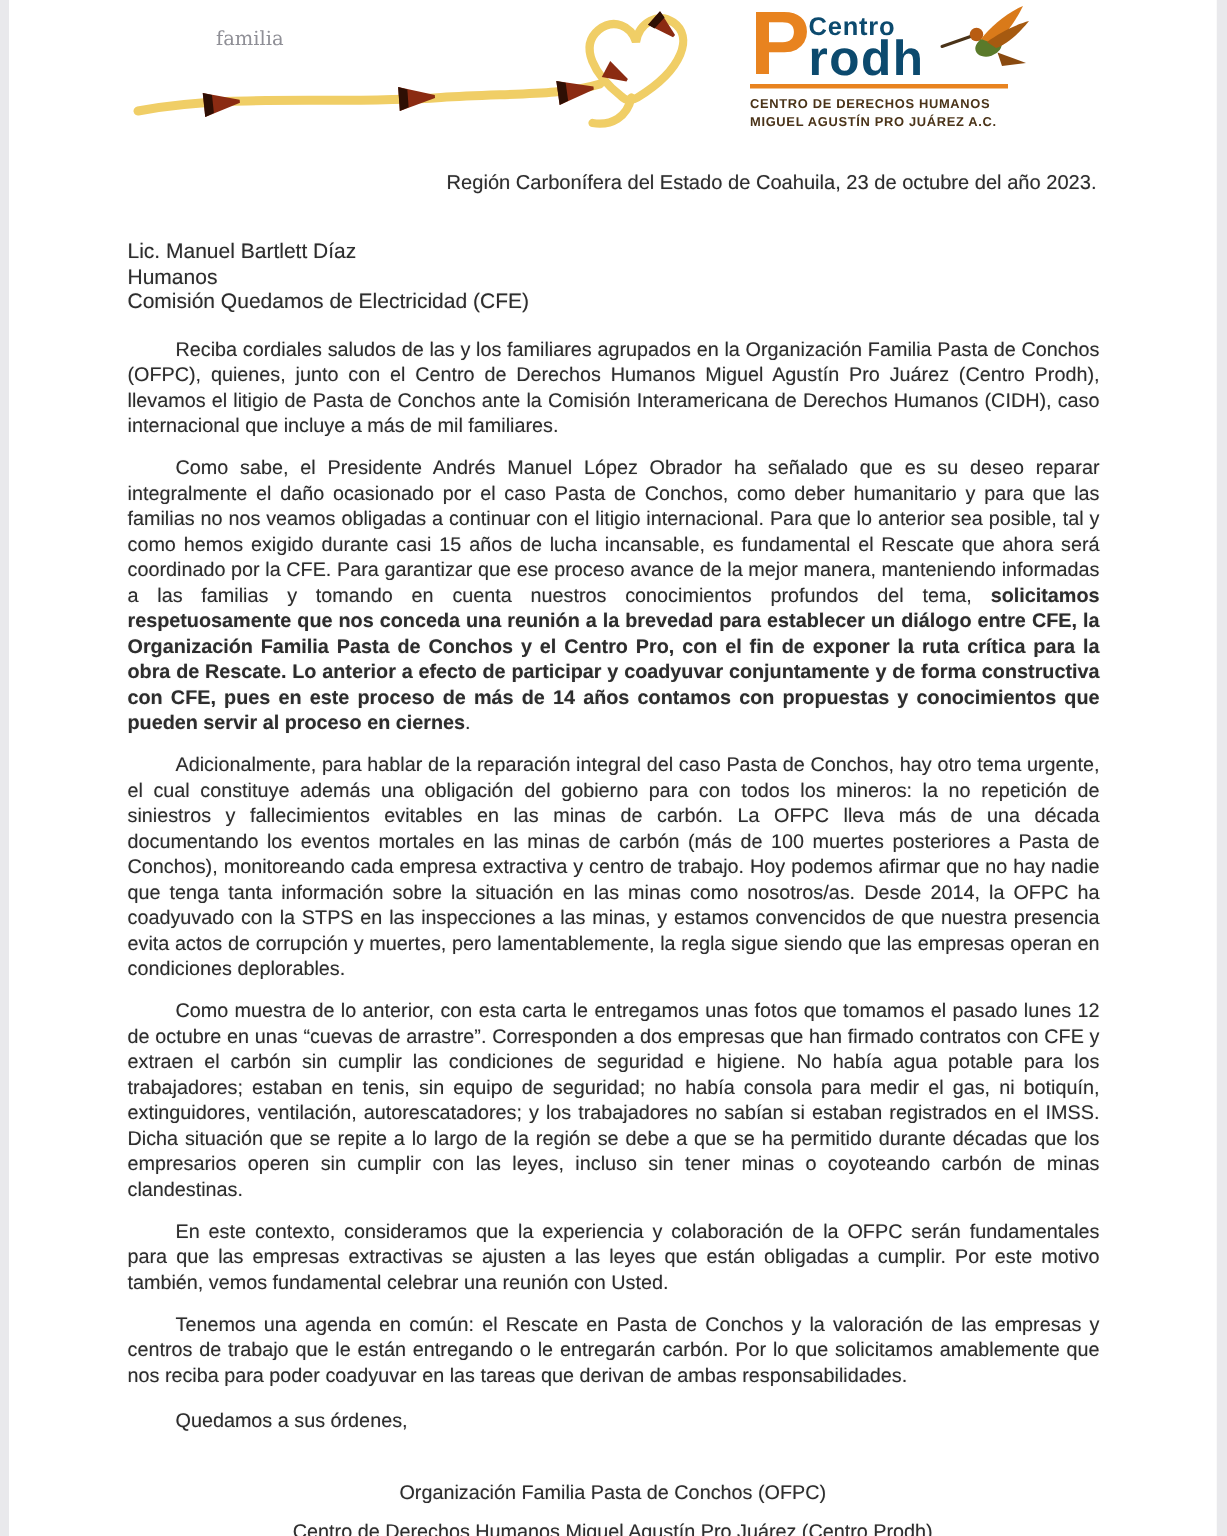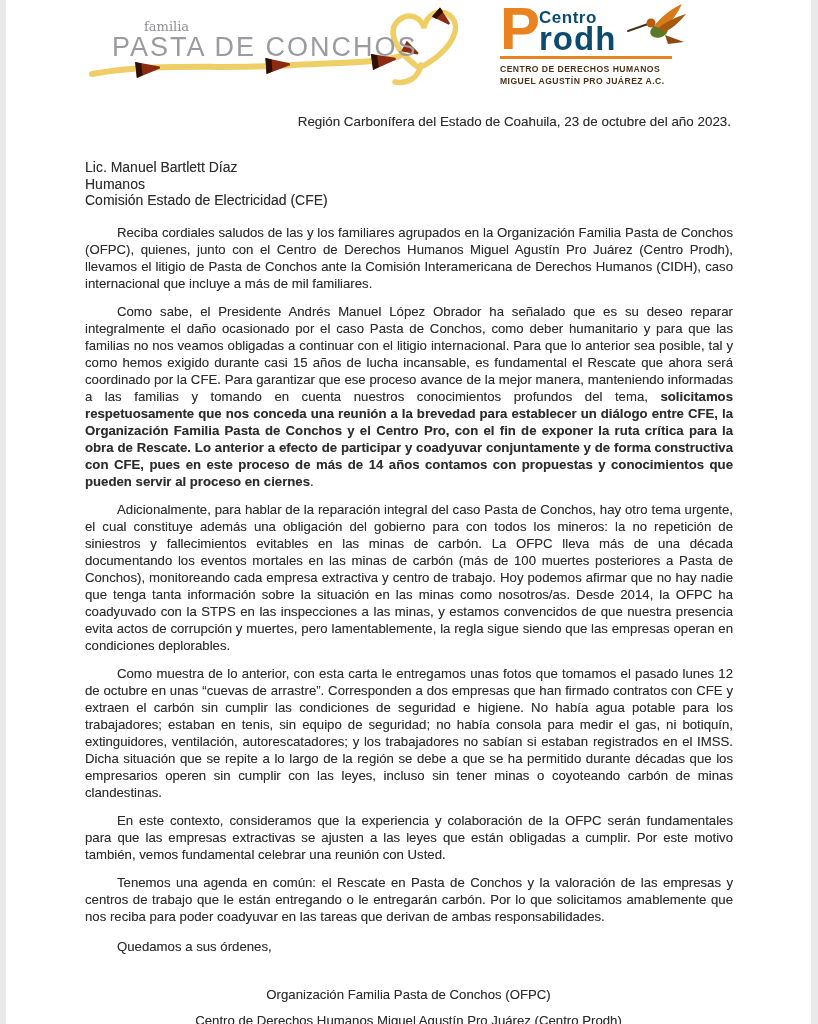--- a/index.html
+++ b/index.html
@@ -79,21 +79,20 @@
           </g>
           <g transform="translate(352,8) rotate(42)">
             <polygon points="0,-6 18,-1 18,1 0,6" fill="#8b2b12"></polygon>
             <polygon points="0,-6 5,-5 5,5 0,6" fill="#2e0f04"></polygon>
           </g>
           <g transform="translate(320,42) rotate(28)">
             <polygon points="0,-6 16,-1 16,1 0,6" fill="#8b2b12"></polygon>
           </g>
         </svg>
         <span class="familia">familia</span>
-        <span class="pdc-title">PASTA DE CONCHOS</span>
       </div>
 
       <div class="logo-prodh">
         <div class="prodh-word">
           <span class="p-big">P</span>
           <span class="stack">
             <span class="centro">Centro</span>
             <span class="rodh">rodh</span>
           </span>
           <svg class="bird" width="62" height="52" viewBox="0 0 62 52">
@@ -109,21 +108,21 @@
         <div class="prodh-sub">CENTRO DE DERECHOS HUMANOS</div>
         <div class="prodh-sub">MIGUEL AGUSTÍN PRO JUÁREZ A.C.</div>
       </div>
     </div>
 
     <div class="dateline">Región Carbonífera del Estado de Coahuila, 23 de octubre del año 2023.</div>
 
     <div class="recipient">
       <div>Lic. Manuel Bartlett Díaz</div>
       <div>Humanos</div>
-      <div>Comisión Estado de Electricidad (CFE)</div>
+      <div>Comisión Quedamos de Electricidad (CFE)</div>
     </div>
 
     <div class="bodytext">
       <p class="first">Reciba cordiales saludos de las y los familiares agrupados en la Organización Familia Pasta de Conchos (OFPC), quienes, junto con el Centro de Derechos Humanos Miguel Agustín Pro Juárez (Centro Prodh), llevamos el litigio de Pasta de Conchos ante la Comisión Interamericana de Derechos Humanos (CIDH), caso internacional que incluye a más de mil familiares.</p>
       <p>
         <span>Como sabe, el Presidente Andrés Manuel López Obrador ha señalado que es su deseo reparar integralmente el daño ocasionado por el caso Pasta de Conchos, como deber humanitario y para que las familias no nos veamos obligadas a continuar con el litigio internacional. Para que lo anterior sea posible, tal y como hemos exigido durante casi 15 años de lucha incansable, es fundamental el Rescate que ahora será coordinado por la CFE. Para garantizar que ese proceso avance de la mejor manera, manteniendo informadas a las familias y tomando en cuenta nuestros conocimientos profundos del tema, </span><strong>solicitamos respetuosamente que nos conceda una reunión a la brevedad para establecer un diálogo entre CFE, la Organización Familia Pasta de Conchos y el Centro Pro, con el fin de exponer la ruta crítica para la obra de Rescate. Lo anterior a efecto de participar y coadyuvar conjuntamente y de forma constructiva con CFE, pues en este proceso de más de 14 años contamos con propuestas y conocimientos que pueden servir al proceso en ciernes</strong><span>.</span>
       </p>
       <p>Adicionalmente, para hablar de la reparación integral del caso Pasta de Conchos, hay otro tema urgente, el cual constituye además una obligación del gobierno para con todos los mineros: la no repetición de siniestros y fallecimientos evitables en las minas de carbón. La OFPC lleva más de una década documentando los eventos mortales en las minas de carbón (más de 100 muertes posteriores a Pasta de Conchos), monitoreando cada empresa extractiva y centro de trabajo. Hoy podemos afirmar que no hay nadie que tenga tanta información sobre la situación en las minas como nosotros/as. Desde 2014, la OFPC ha coadyuvado con la STPS en las inspecciones a las minas, y estamos convencidos de que nuestra presencia evita actos de corrupción y muertes, pero lamentablemente, la regla sigue siendo que las empresas operan en condiciones deplorables.</p>
       <p>Como muestra de lo anterior, con esta carta le entregamos unas fotos que tomamos el pasado lunes 12 de octubre en unas “cuevas de arrastre”. Corresponden a dos empresas que han firmado contratos con CFE y extraen el carbón sin cumplir las condiciones de seguridad e higiene. No había agua potable para los trabajadores; estaban en tenis, sin equipo de seguridad; no había consola para medir el gas, ni botiquín, extinguidores, ventilación, autorescatadores; y los trabajadores no sabían si estaban registrados en el IMSS. Dicha situación que se repite a lo largo de la región se debe a que se ha permitido durante décadas que los empresarios operen sin cumplir con las leyes, incluso sin tener minas o coyoteando carbón de minas clandestinas.</p>
       <p>En este contexto, consideramos que la experiencia y colaboración de la OFPC serán fundamentales para que las empresas extractivas se ajusten a las leyes que están obligadas a cumplir. Por este motivo también, vemos fundamental celebrar una reunión con Usted.</p>

